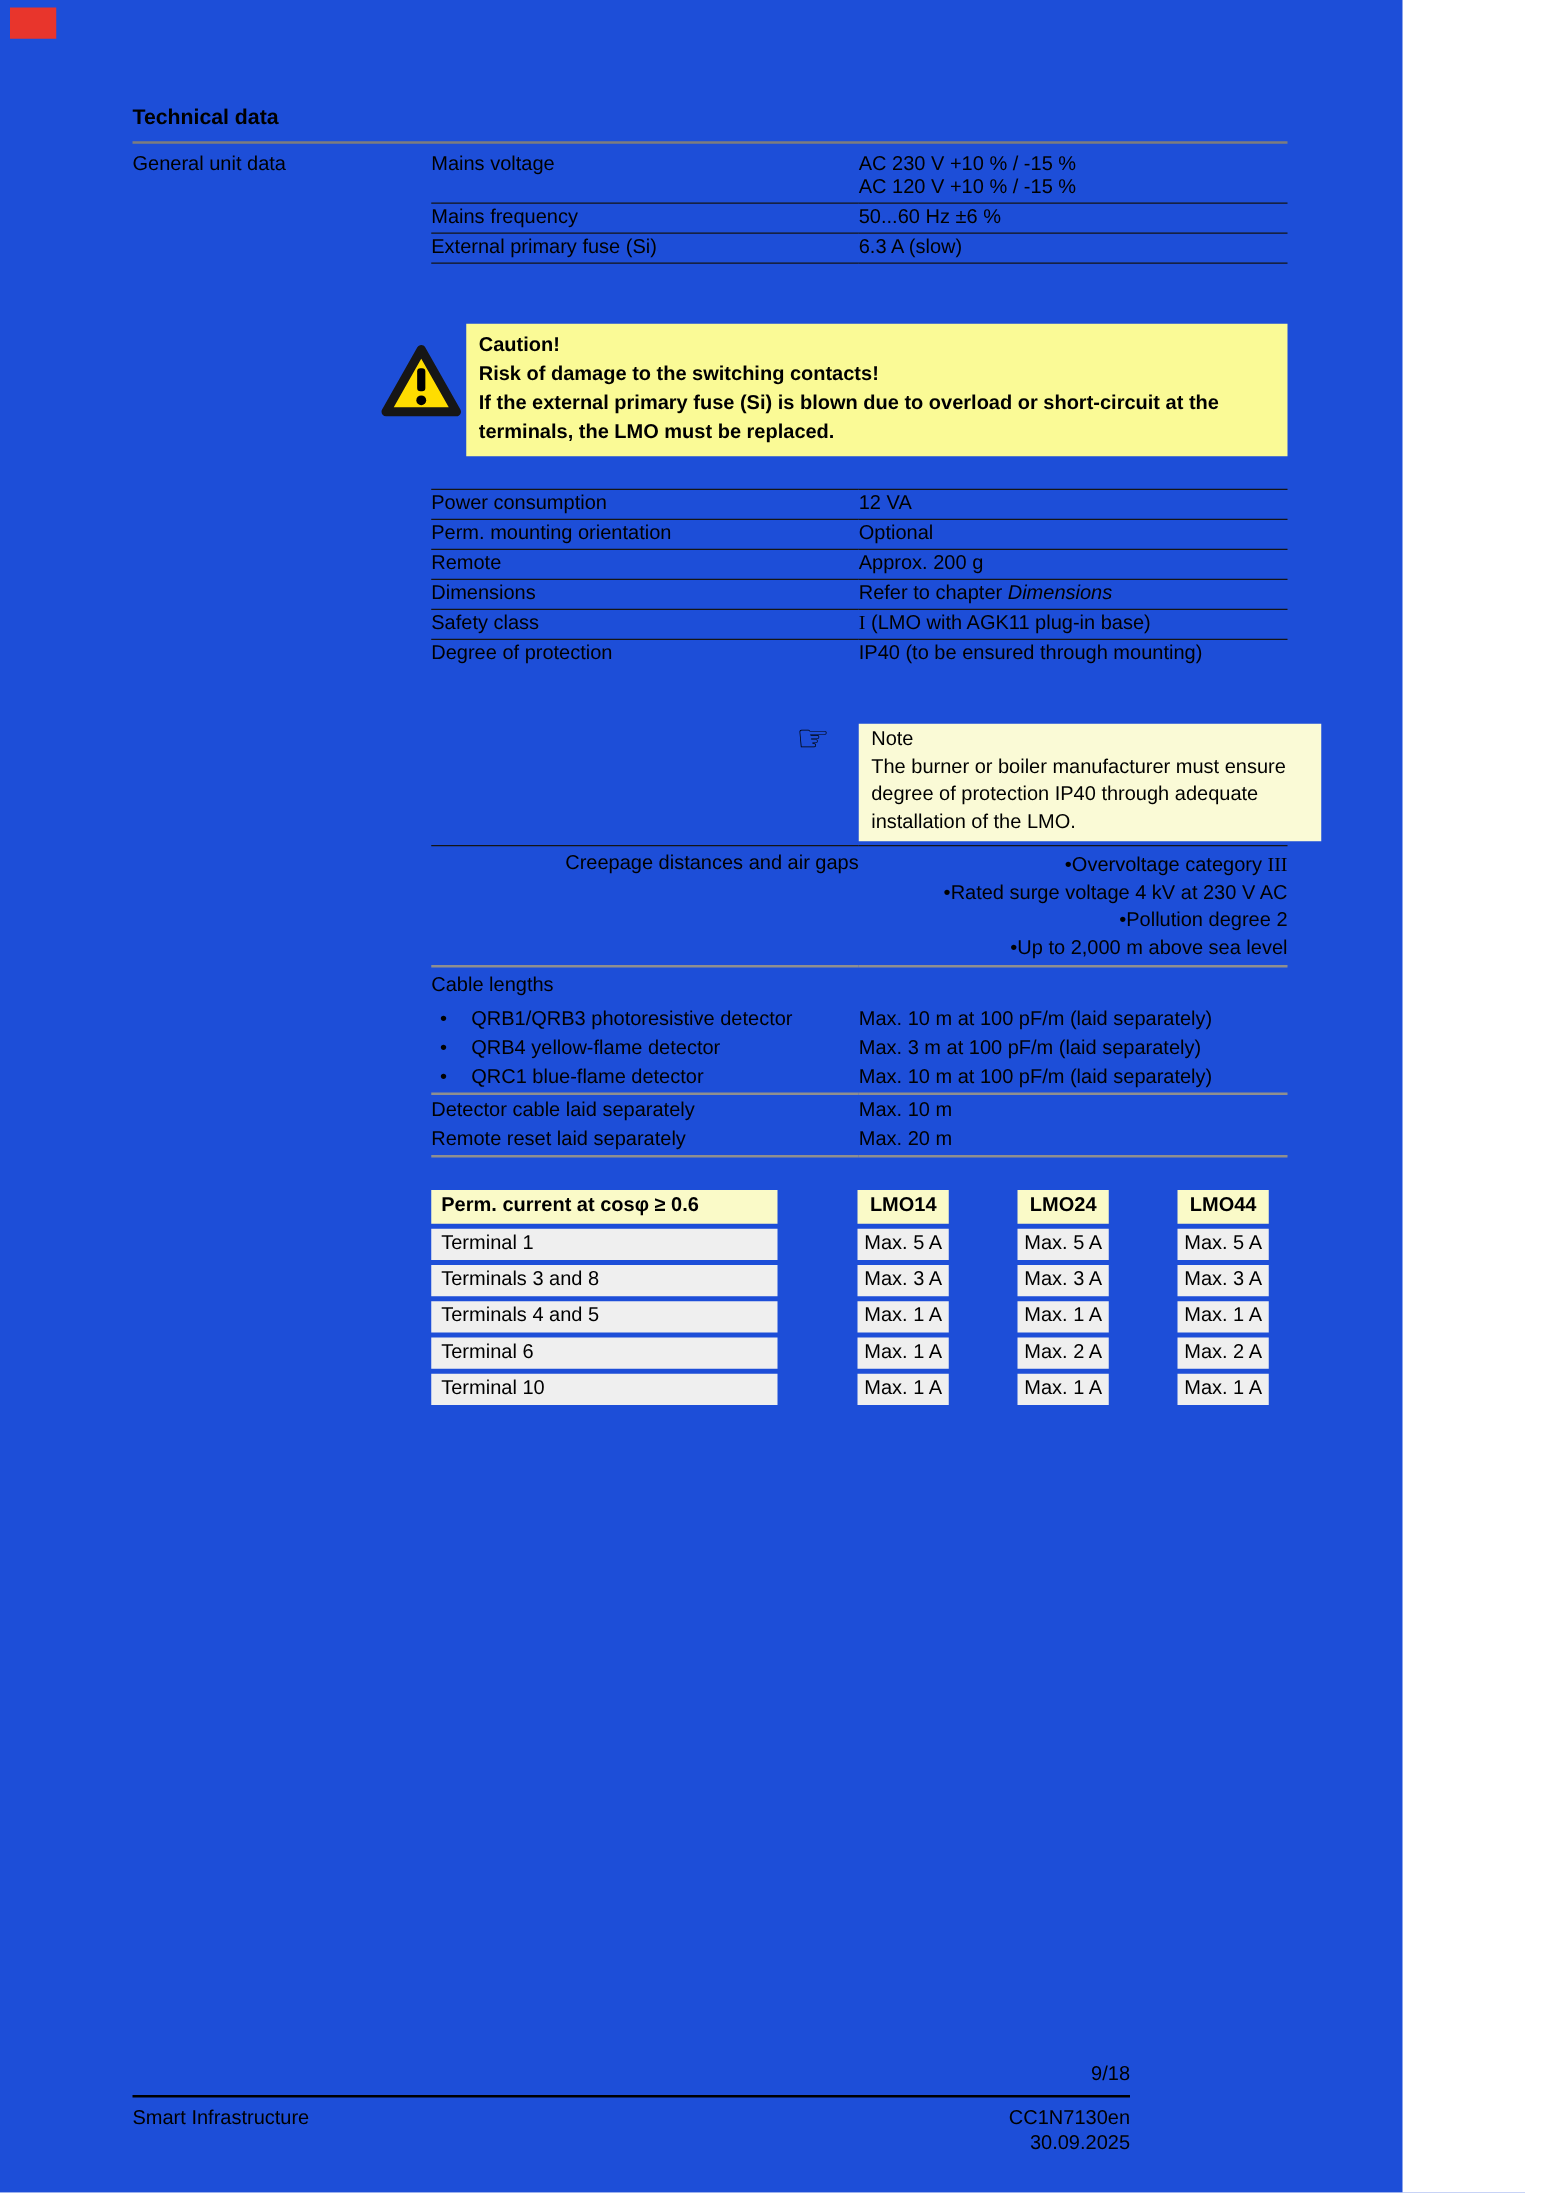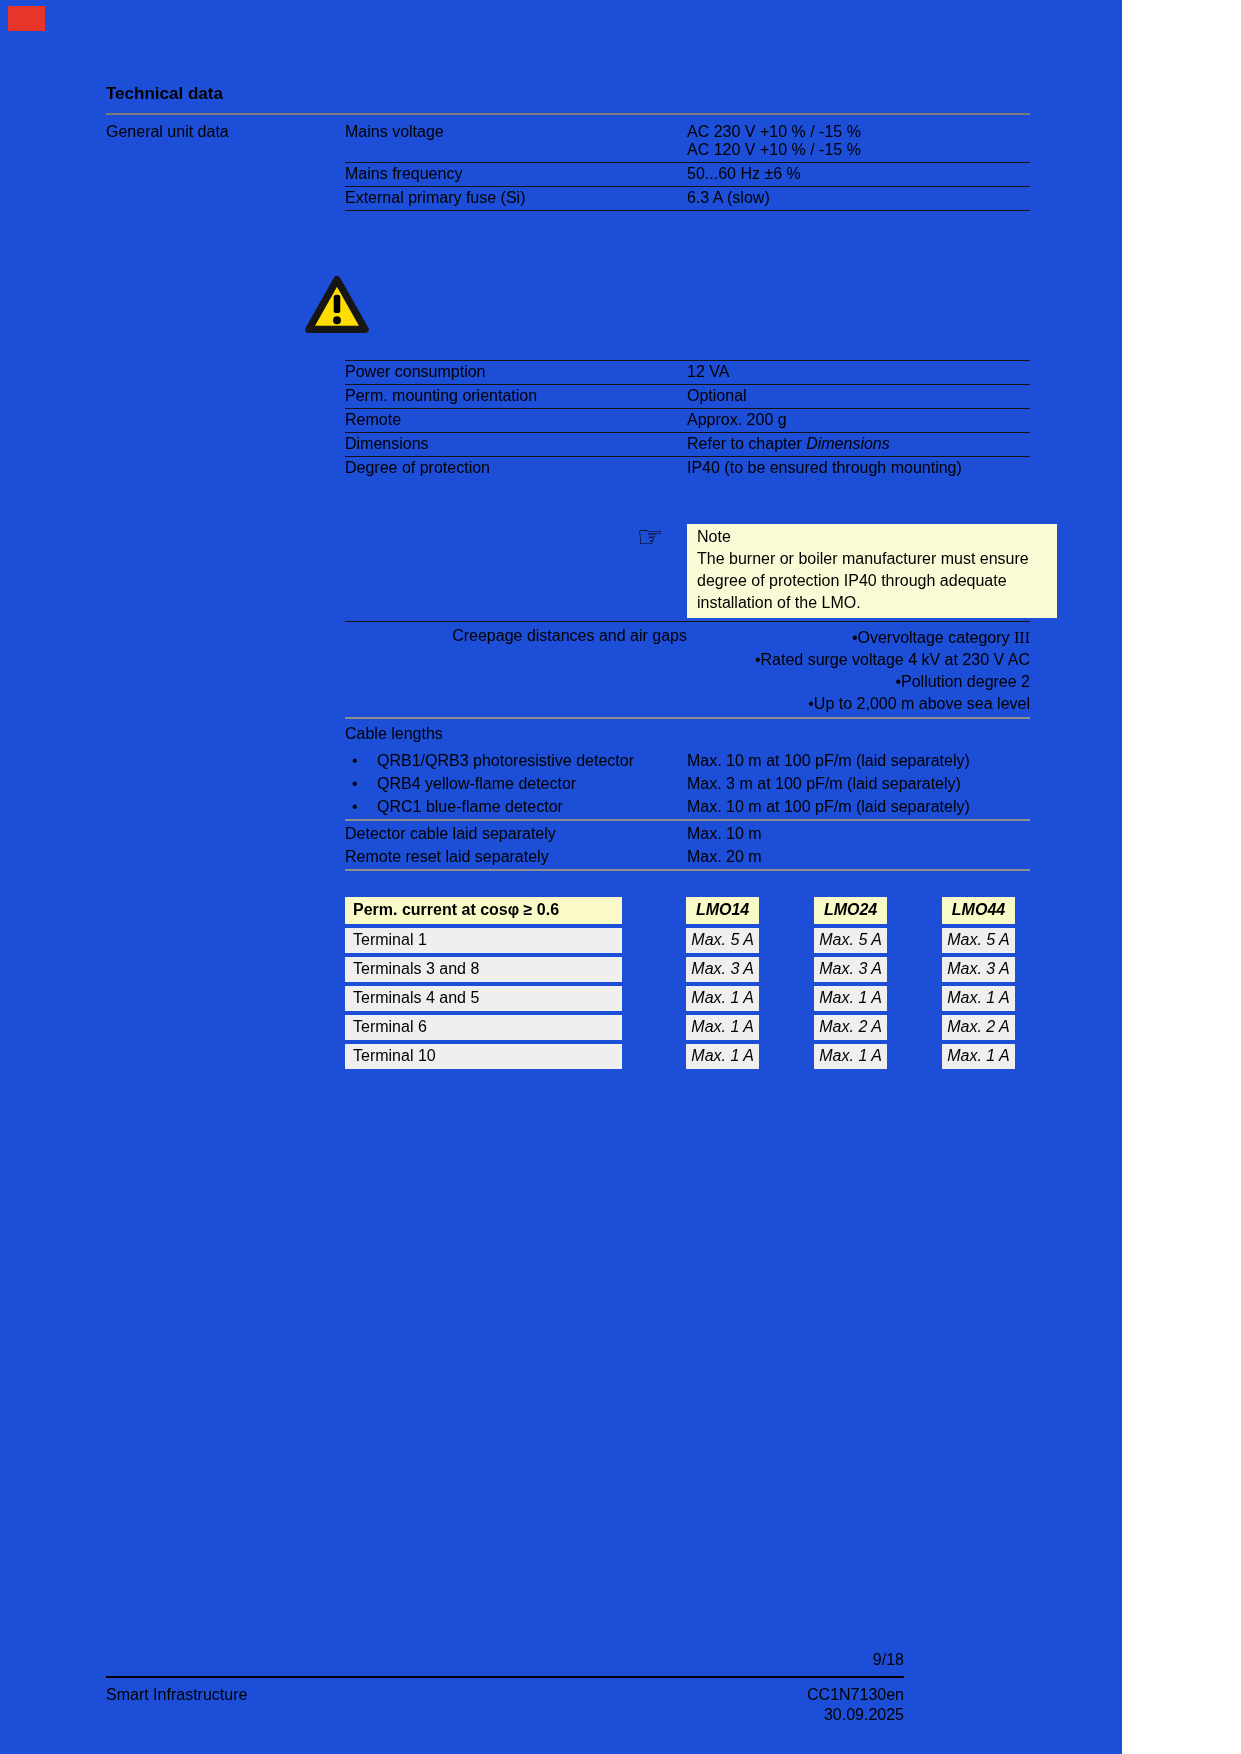--- a/index.html
+++ b/index.html
@@ -44,21 +44,21 @@
 
   .cable-head .c1 { padding-top:6px; }
   .cable-bullets .trow .c1, .cable-bullets .trow .c2 { padding:2px 0 3px; }
   .cable-bullets { padding-top:4px; }
   .sep-after { border-bottom:2px solid #8f8f8f; padding-bottom:3px; }
   .cable-plain { padding-top:2px; }
 
   .ptable { margin-left:239px; width:670px; margin-top:26px; }
   .prow { display:flex; margin-bottom:4px;gap:38px; }
   .pc0 { width:340px; margin-right:26px; box-sizing:border-box; padding:3px 0 4px 8px; line-height:18px; }
-  .pc  { width:90px;  margin-right:17px; box-sizing:border-box; padding:3px 0 4px; line-height:18px; text-align:center;font-style:italic; }
+  .pc  { width:90px;  margin-right:17px; box-sizing:border-box; padding:3px 0 4px; line-height:18px; text-align:center; }
   .pc:last-child { margin-right:0; }
   .phead .pc0,.phead .pc { background:#fafac8; font-weight:bold; padding-top:4px; padding-bottom:5px; }
   .pdata .pc0,.pdata .pc { background:#efefef; }
 
   .footer { position:absolute; left:106px; right:218px; top:1652px; font-size:16px; }
   .pageno { text-align:right; line-height:16px; margin-bottom:8px; }
   .frule { border-top:2px solid #000; }
   .frow { display:flex; justify-content:space-between; margin-top:7px; line-height:20px; }
   .fright { text-align:right; }
 </style>
@@ -92,20 +92,25 @@
         <div class="c2 rb">6.3 A (slow)</div>
       </div>
     </div>
 
     <div class="caution-row">
       <svg class="tri" viewBox="0 0 100 90" width="66" height="59">
         <path d="M50 7 L93 83 L7 83 Z" fill="#ffdd00" stroke="#161616" stroke-width="11" stroke-linejoin="round"></path>
         <rect x="45" y="30" width="10" height="28" rx="4" fill="#000"></rect>
         <circle cx="50" cy="69" r="6" fill="#000"></circle>
       </svg>
+      <div class="caution-box">
+        <div>Caution!</div>
+        <div>Risk of damage to the switching contacts!</div>
+        <div>If the external primary fuse (Si) is blown due to overload or short-circuit at the terminals, the LMO must be replaced.</div>
+      </div>
     </div>
 
     <div class="groupB">
       <div class="trow">
         <div class="c0"></div>
         <div class="c1 rt rb">Power consumption</div>
         <div class="c2 rt rb">12 VA</div>
       </div>
       <div class="trow">
         <div class="c0"></div>
@@ -114,20 +119,25 @@
       </div>
       <div class="trow">
         <div class="c0"></div>
         <div class="c1 rb">Remote</div>
         <div class="c2 rb">Approx. 200 g</div>
       </div>
       <div class="trow">
         <div class="c0"></div>
         <div class="c1 rb">Dimensions</div>
         <div class="c2 rb"><span>Refer to chapter </span><span class="it">Dimensions</span></div>
+      </div>
+      <div class="trow">
+        <div class="c0"></div>
+        <div class="c1 rb">Safety class</div>
+        <div class="c2 rb"><span class="roman">I</span><span> (LMO with AGK11 plug-in base)</span></div>
       </div>
       <div class="trow">
         <div class="c0"></div>
         <div class="c1">Degree of protection</div>
         <div class="c2">IP40 (to be ensured through mounting)</div>
       </div>
     </div>
 
     <div class="note-row">
       <div class="c0"></div>

